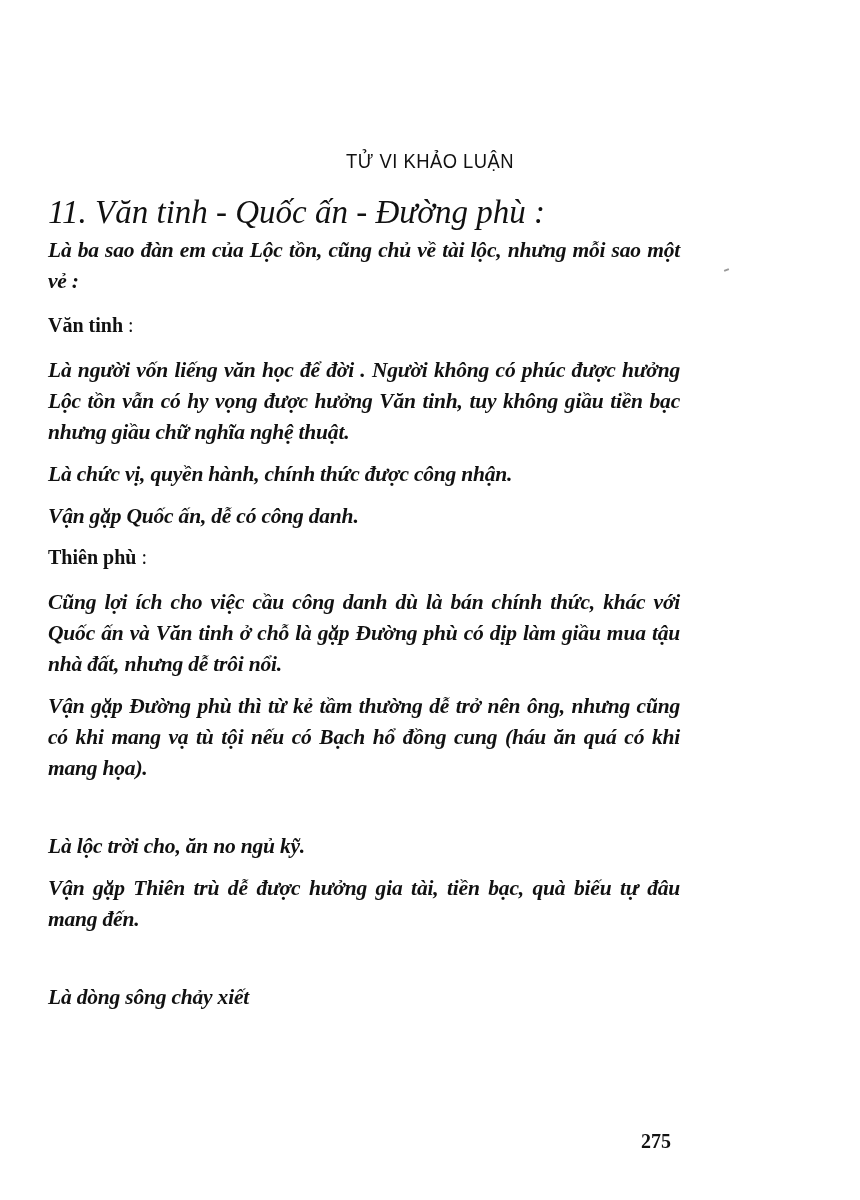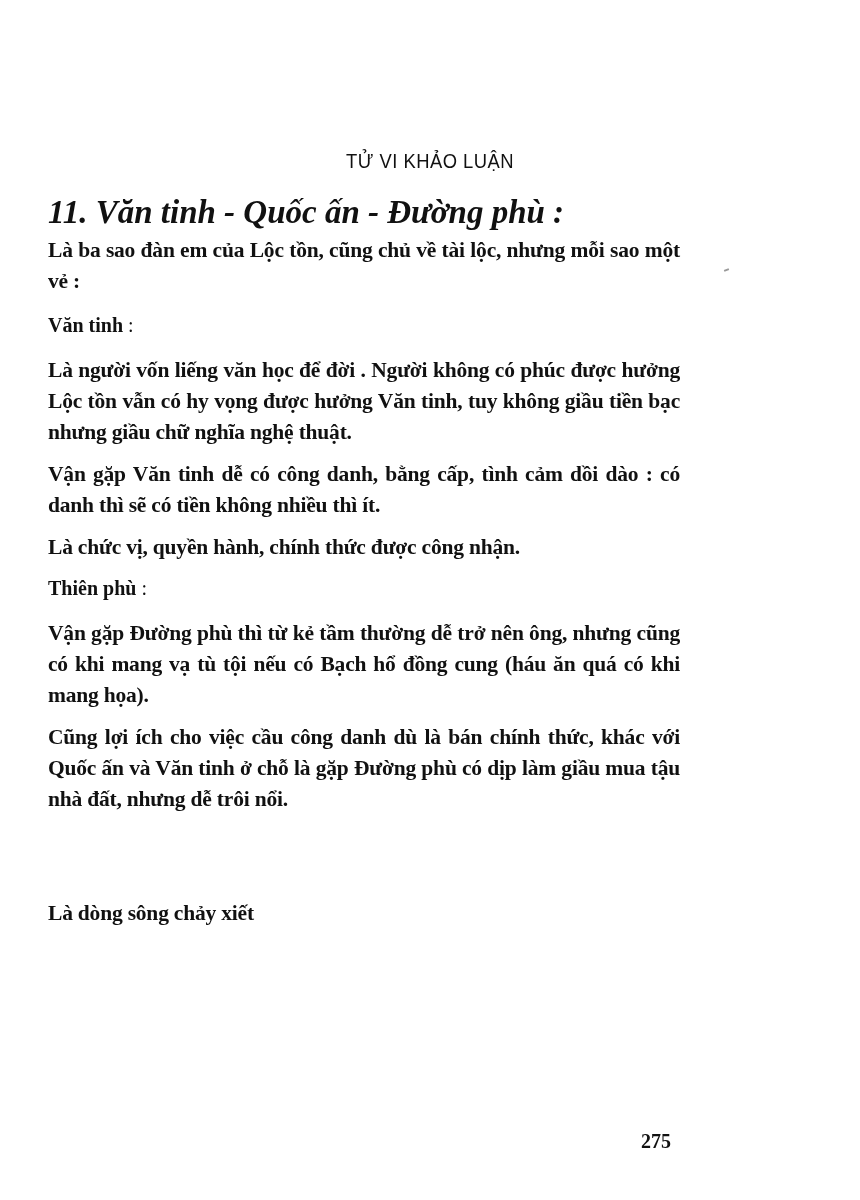--- a/index.html
+++ b/index.html
@@ -15,27 +15,28 @@
     .running-header {
       position: absolute; top: 150px; left: 0; width: 860px;
       text-align: center;
       font-family: "Liberation Sans", "DejaVu Sans", sans-serif;
       font-size: 20px; letter-spacing: 0.5px;
       transform: scaleX(0.92);
     }
     .content { position: absolute; left: 48px; top: 192px; width: 632px; }
     .section-title {
       font-style: italic; font-size: 33px; line-height: 40px;
-      margin: 0 0 3px 0; font-weight: bold;
+      margin: 0 0 3px 0; font-weight: normal;
     }
     .para {
       font-size: 21.5px; line-height: 31px; font-weight: bold;
       margin: 0 0 11px 0; text-align: justify;
       font-family: "Liberation Serif", "DejaVu Serif", serif;
       letter-spacing: -0.2px;
+      font-style: italic;
     }
     .subhead {
       font-size: 20px; line-height: 28px; font-weight: bold; margin: 8px 0 16px 0;
     }
     .subhead .colon { font-weight: normal; }
     .section-gap { height: 36px; }
     .page-number {
       position: absolute; left: 641px; top: 1130px;
       font-size: 20px; font-weight: bold; text-align: right;
     }
@@ -52,32 +53,34 @@
 
   <div class="content">
 
     <h2 class="section-title">11. Văn tinh - Quốc ấn - Đường phù :</h2>
     <p class="para" style="margin-bottom:14px">Là ba sao đàn em của Lộc tồn, cũng chủ về tài lộc, nhưng mỗi sao một vẻ :</p>
 
     <div class="subhead">
       <span>Văn tinh</span><span class="colon"> :</span>
     </div>
     <p class="para">Là người vốn liếng văn học để đời . Người không có phúc được hưởng Lộc tồn vẫn có hy vọng được hưởng Văn tinh, tuy không giầu tiền bạc nhưng giầu chữ nghĩa nghệ thuật.</p>
-    <p class="para">Vận gặp Văn tinh dễ có công danh, bằng cấp, tình cảm dồi dào : có danh thì sẽ có tiền không nhiều thì ít.</p>
 
     <p class="para">Là chức vị, quyền hành, chính thức được công nhận.</p>
+    <p class="para">Vận gặp Quốc ấn, dễ có công danh.</p>
 
     <div class="subhead">
       <span>Thiên phù</span><span class="colon"> :</span>
     </div>
+    <p class="para">Cũng lợi ích cho việc cầu công danh dù là bán chính thức, khác với Quốc ấn và Văn tinh ở chỗ là gặp Đường phù có dịp làm giầu mua tậu nhà đất, nhưng dễ trôi nổi.</p>
     <p class="para">Vận gặp Đường phù thì từ kẻ tầm thường dễ trở nên ông, nhưng cũng có khi mang vạ tù tội nếu có Bạch hổ đồng cung (háu ăn quá có khi mang họa).</p>
-    <p class="para">Cũng lợi ích cho việc cầu công danh dù là bán chính thức, khác với Quốc ấn và Văn tinh ở chỗ là gặp Đường phù có dịp làm giầu mua tậu nhà đất, nhưng dễ trôi nổi.</p>
 
     <div class="section-gap"></div>
 
+    <p class="para">Là lộc trời cho, ăn no ngủ kỹ.</p>
+    <p class="para">Vận gặp Thiên trù dễ được hưởng gia tài, tiền bạc, quà biếu tự đâu mang đến.</p>
 
     <div class="section-gap"></div>
 
     <p class="para">Là dòng sông chảy xiết</p>
   </div>
 
   <div class="speck"></div>
   <div class="page-number">275</div>
 </div>
 

